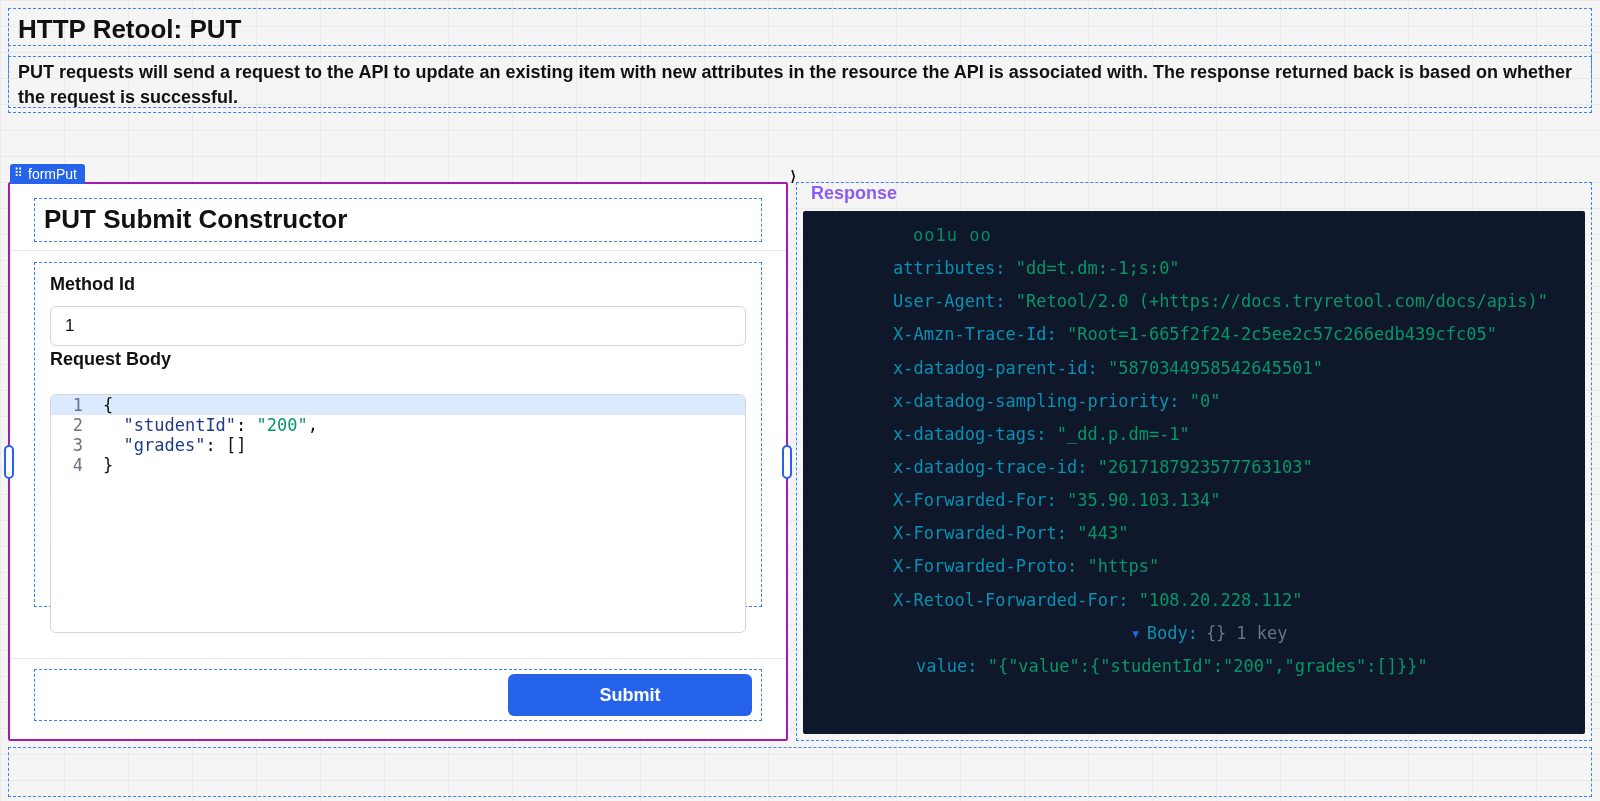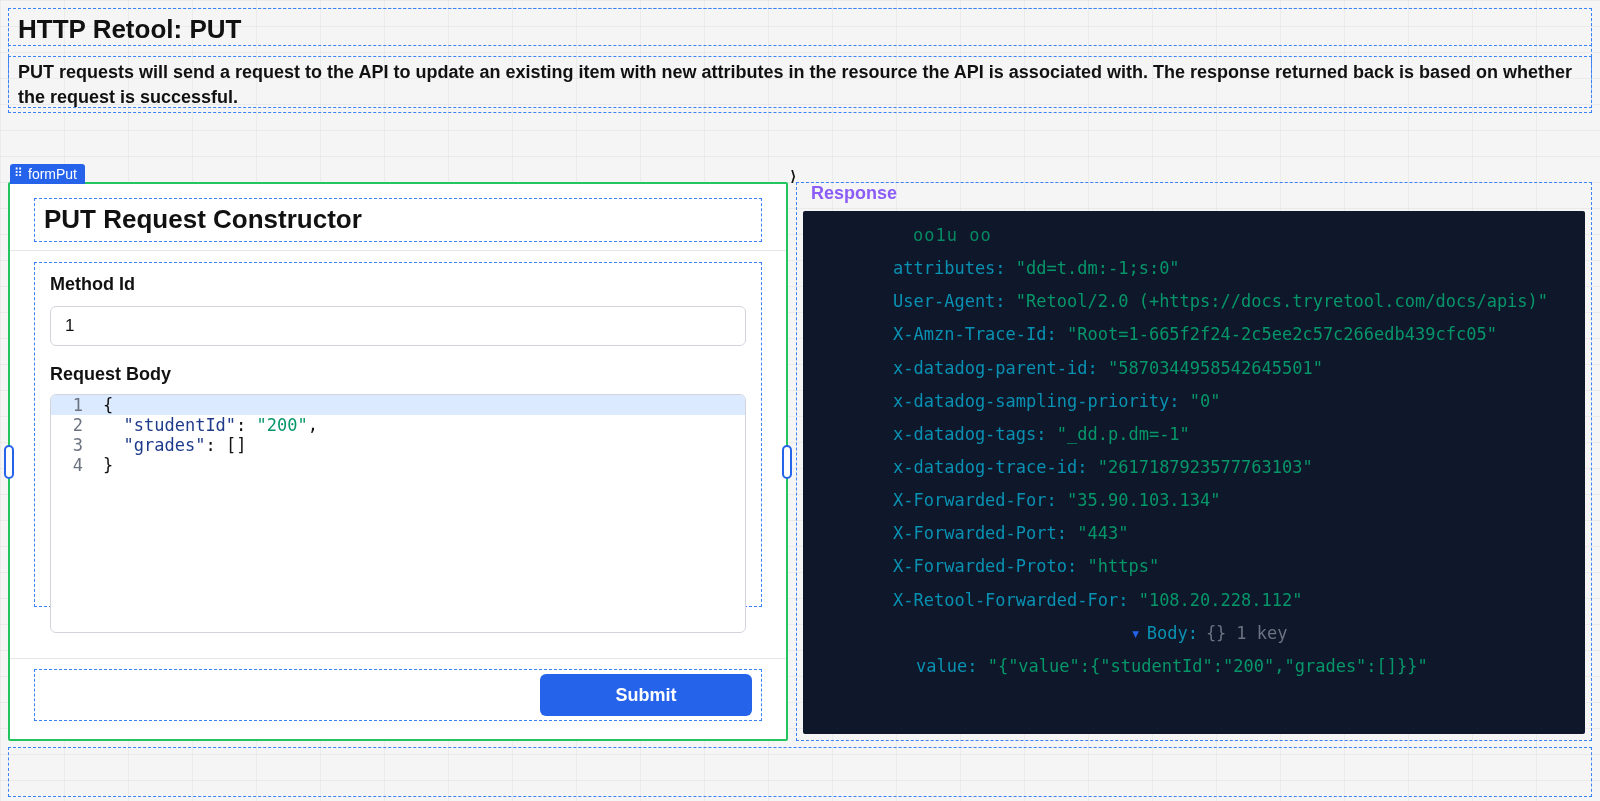--- a/index.html
+++ b/index.html
@@ -32,21 +32,21 @@
 .description {
   position: absolute; left: 18px; top: 60px; right: 18px;
   font-size: 18px; font-weight: 600; color: #111; line-height: 1.4;
 }
 
 .main-row { position: absolute; left: 8px; top: 182px; right: 8px; bottom: 60px; display: flex; gap: 8px; }
 
 
 .form-panel {
   width: 780px; position: relative;
-  border: 2px solid #22c55e;
+  border: 2px solid #a21caf;
   background: #fff;
   border-radius: 2px;
 }
 .form-tag {
   position: absolute; top: 0; left: 0;
   transform: translateY(-100%);
   background: #2563eb; color: #fff;
   font-size: 14px; font-weight: 500;
   padding: 2px 8px 2px 4px;
   display: flex; align-items: center; gap: 4px;
@@ -66,21 +66,21 @@
 .form-divider { position:absolute; left:0; right:0; top:66px; height:1px; background:#e5e7eb; }
 .field-area-sel { position:absolute; left:24px; top:78px; right:24px; height:345px; border:1px dashed #3b82f6; }
 .field-label { position:absolute; font-size:18px; font-weight:600; color:#111; }
 .label-student { left:40px; top:90px; }
 .student-input {
   position:absolute; left:40px; top:122px; right:40px; height:40px;
   border:1px solid #d1d5db; border-radius:6px;
   padding: 0 14px; font-size:17px; color:#111;
   outline:none;
 }
-.label-body { left:40px; top:180px; }
+.label-body { left:40px; top:165px; }
 .editor {
   position:absolute; left:40px; top:210px; right:40px; bottom:106px;
   border:1px solid #d1d5db; border-radius:6px;
   background:#fff; overflow:hidden;
   font-family: "SF Mono", Menlo, Consolas, monospace;
   font-size:17px;
 }
 .editor-row { display:flex; }
 .gutter {
   width:38px; text-align:right; color:#6b7280;
@@ -88,21 +88,21 @@
   background: transparent;
 }
 .code-line { flex:1; padding-left: 14px; white-space:pre; }
 .editor-row.current { background:#dbeafe; }
 .tok-key { color:#1e3a8a; }
 .tok-str { color:#059669; }
 .tok-pun { color:#111; }
 .footer-sel { position:absolute; left:24px; right:24px; bottom:18px; height:52px; border:1px dashed #3b82f6; }
 .footer-divider { position:absolute; left:0; right:0; bottom:80px; height:1px; background:#e5e7eb; }
 .submit-btn {
-  position:absolute; right:34px; bottom:23px; width:212px; height:42px;
+  position:absolute; right:34px; bottom:23px; width:244px; height:42px;
   background:#2563eb; color:#fff; border:none; border-radius:6px;
   font-size:18px; font-weight:600; cursor:pointer;
 }
 .edge-handle {
   position:absolute; width:10px; height:34px;
   border:2px solid #2563eb; border-radius:5px;
   background:#fff;
 }
 .handle-left { left:-6px; top:50%; transform:translateY(-50%); }
 .handle-right { right:-6px; top:50%; transform:translateY(-50%); }
@@ -154,21 +154,21 @@
 <div class="main-row">
 
   <div class="form-panel">
     <div class="form-tag">
       <span class="drag-dots"></span>
       <span>formPut</span>
     </div>
     <span class="form-tag-bracket">⟩</span>
 
     <div class="form-header-sel"></div>
-    <div class="form-header">PUT Request Constructor</div>
+    <div class="form-header">PUT Submit Constructor</div>
     <div class="form-divider"></div>
 
     <div class="field-area-sel"></div>
 
     <div class="field-label label-student">Method Id</div>
     <input class="student-input" type="text" value="1" style="">
 
     <div class="field-label label-body">Request Body</div>
     <div class="editor" id="editor">
         <div class="editor-row current">

